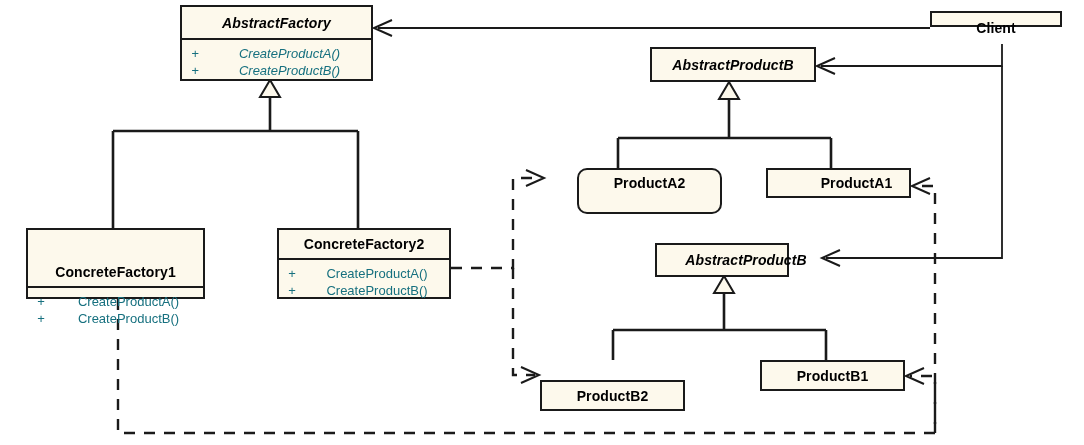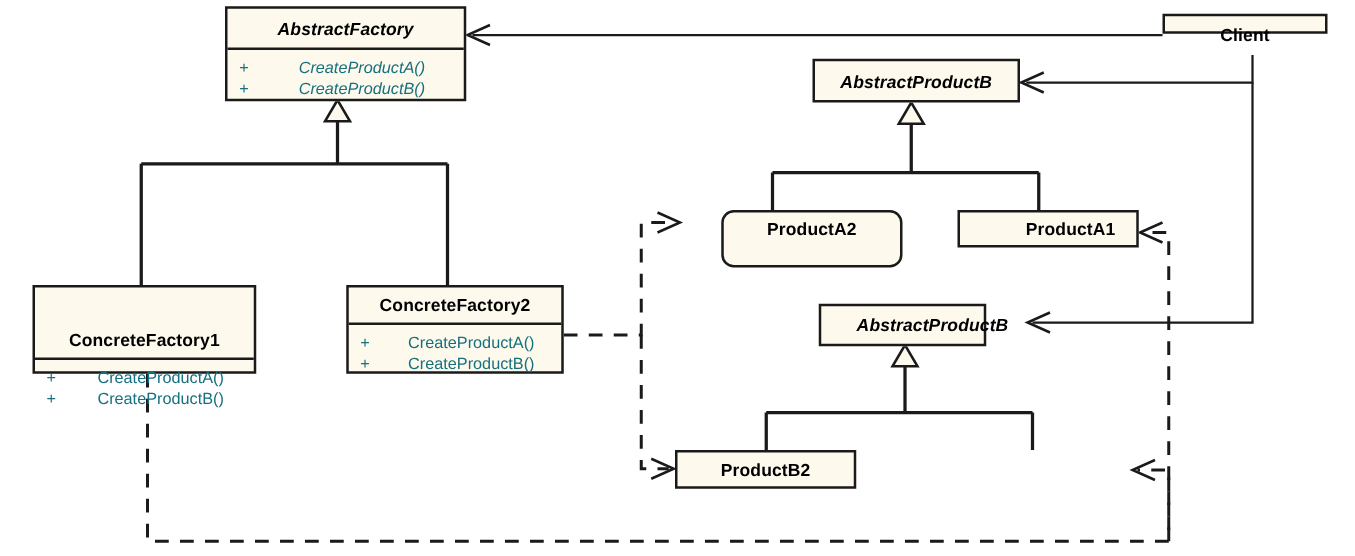--- a/index.html
+++ b/index.html
@@ -162,24 +162,27 @@
   </div>
 
   <div class="uml-class" style="left:766px; top:168px; width:145px; height:30px;padding-left:36px;">
     <div class="uml-title" style="height:26px;">ProductA1</div>
   </div>
 
   <div class="uml-class" style="left:655px; top:243px; width:134px; height:34px;padding-left:48px;">
     <div class="uml-title abstract" style="height:30px;">AbstractProductB</div>
   </div>
 
-  <div class="uml-class" style="left:540px; top:360px; width:145px; height:31px;">
+  <div class="uml-class" style="left:540px; top:380px; width:145px; height:31px;">
     <div class="uml-title" style="height:27px;">ProductB2</div>
   </div>
 
+  <div class="uml-class" style="left:760px; top:360px; width:145px; height:31px;">
+    <div class="uml-title" style="height:27px;">ProductB1</div>
+  </div>
 
   <div class="uml-class" style="left:26px; top:228px; width:179px; height:71px;">
     <div class="uml-title" style="height:28px;margin-top:28px;">ConcreteFactory1</div>
     <div class="uml-divider uml-members" style="height:41px;">
       <div class="uml-member">
         <span class="vis">+</span>
         <span class="sig">CreateProductA()</span>
       </div>
       <div class="uml-member">
         <span class="vis">+</span>

